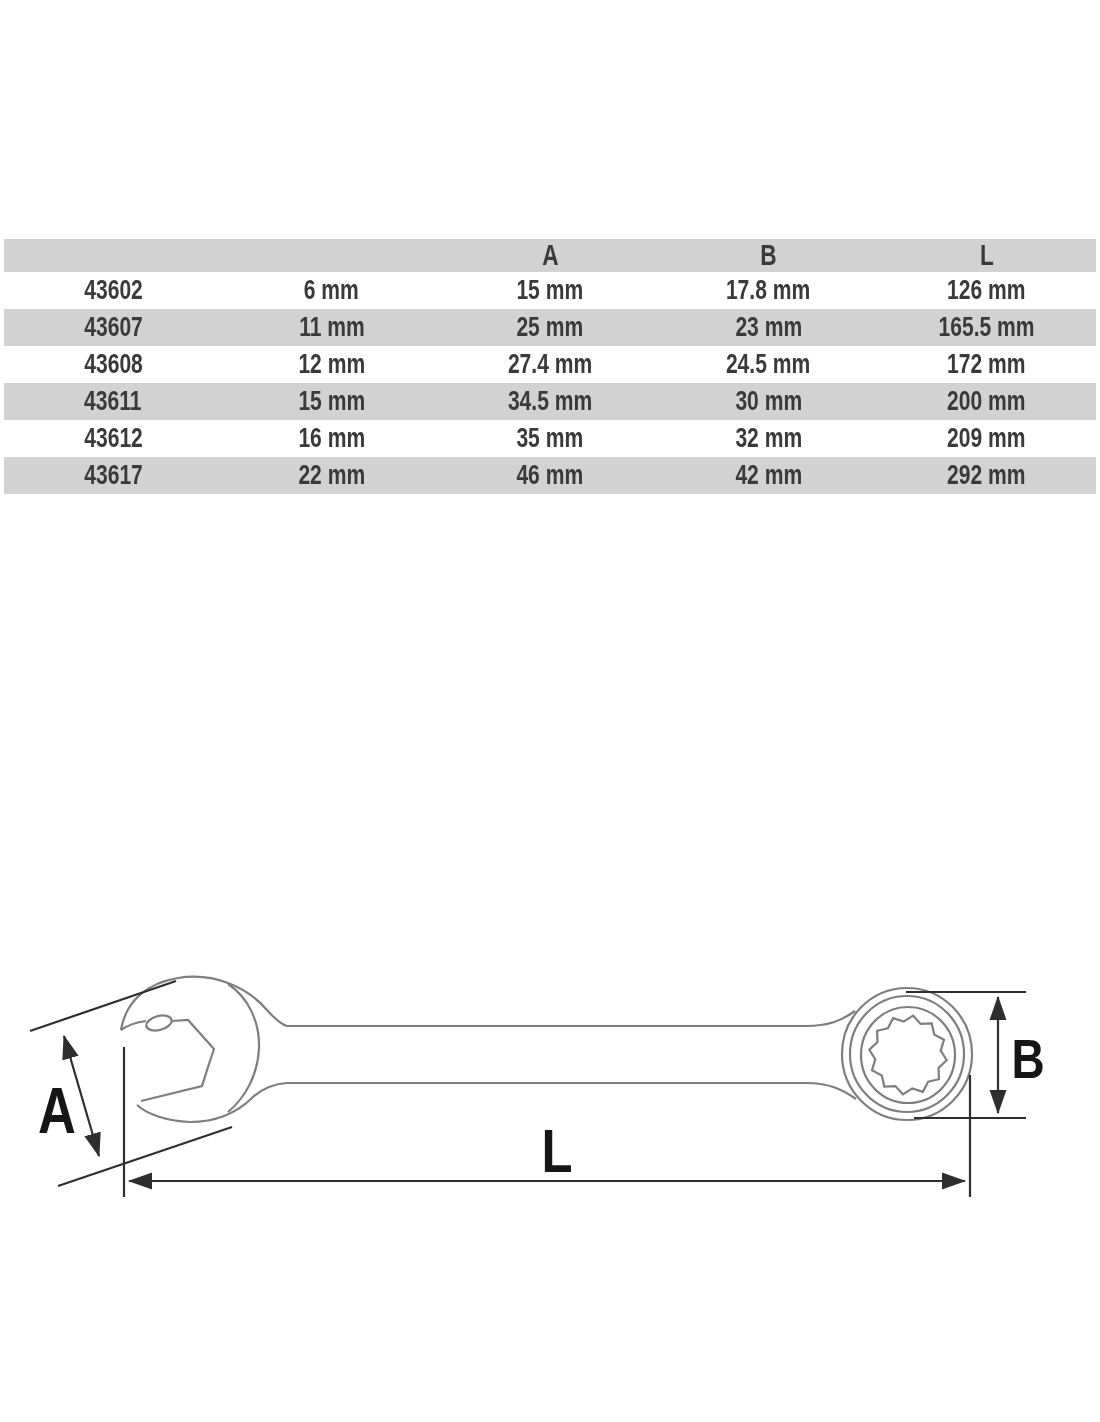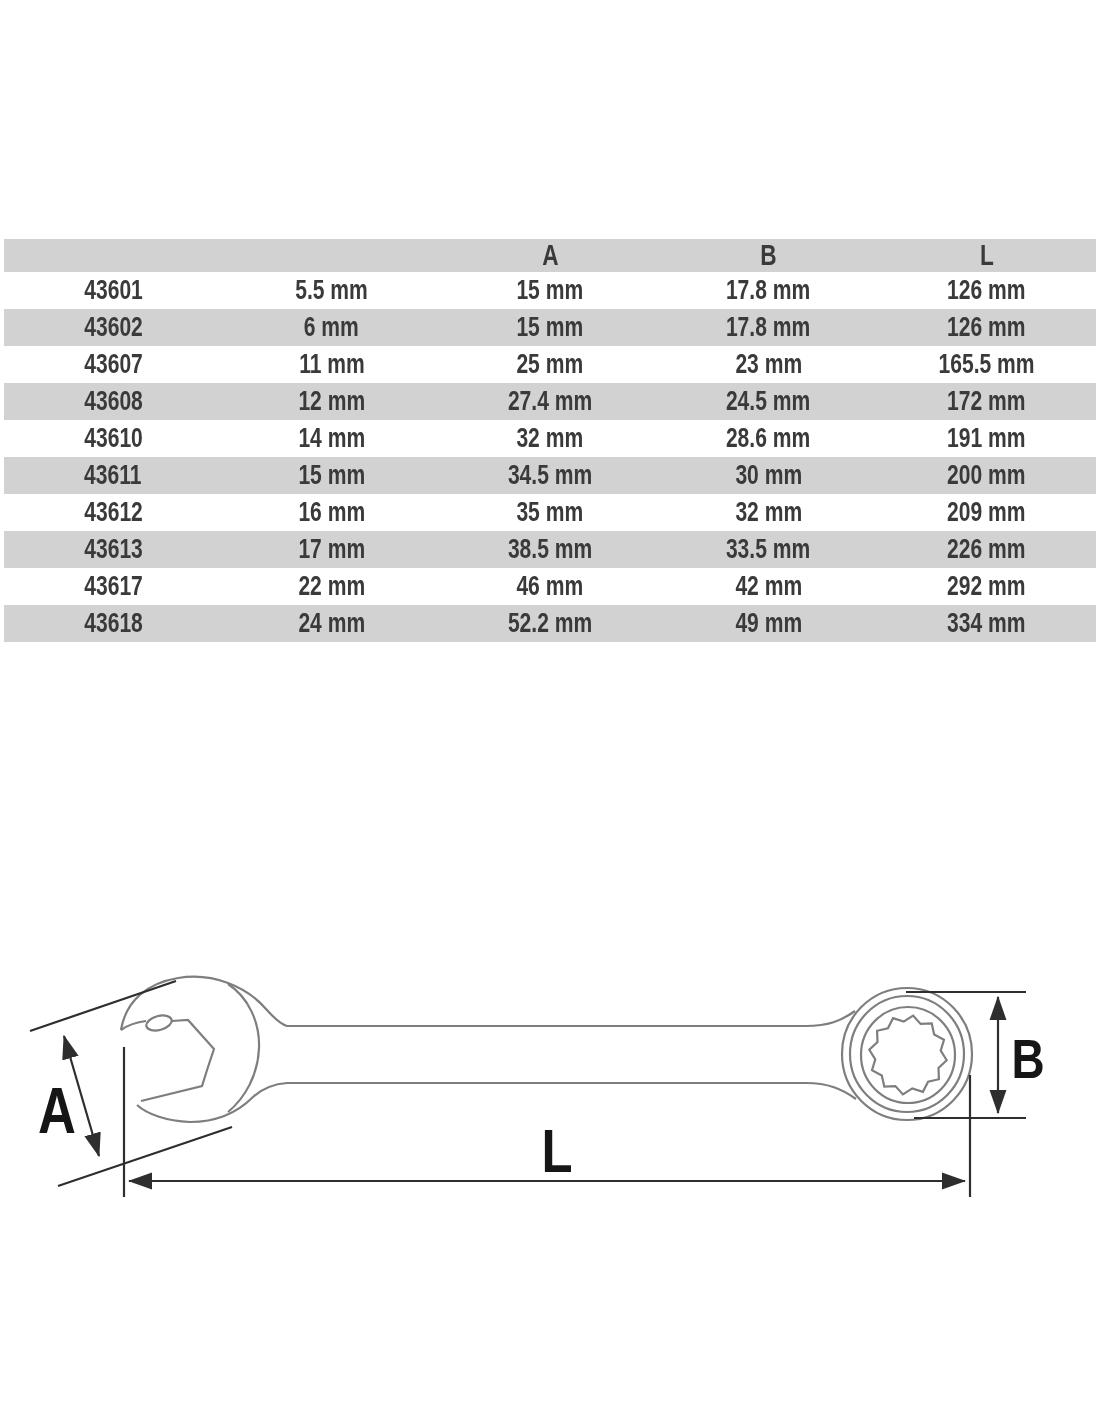--- a/index.html
+++ b/index.html
@@ -58,27 +58,20 @@
       <tr>
         <th><span class="ct"></span></th>
         <th><span class="ct"></span></th>
         <th><span class="ct">A</span></th>
         <th><span class="ct">B</span></th>
         <th><span class="ct">L</span></th>
       </tr>
     </thead>
     <tbody id="spec-body">
         <tr>
-          <td><span class="ct">43601</span></td>
-          <td><span class="ct">5.5 mm</span></td>
-          <td><span class="ct">15 mm</span></td>
-          <td><span class="ct">17.8 mm</span></td>
-          <td><span class="ct">126 mm</span></td>
-        </tr>
-        <tr>
           <td><span class="ct">43602</span></td>
           <td><span class="ct">6 mm</span></td>
           <td><span class="ct">15 mm</span></td>
           <td><span class="ct">17.8 mm</span></td>
           <td><span class="ct">126 mm</span></td>
         </tr>
         <tr>
           <td><span class="ct">43607</span></td>
           <td><span class="ct">11 mm</span></td>
           <td><span class="ct">25 mm</span></td>
@@ -86,60 +79,39 @@
           <td><span class="ct">165.5 mm</span></td>
         </tr>
         <tr>
           <td><span class="ct">43608</span></td>
           <td><span class="ct">12 mm</span></td>
           <td><span class="ct">27.4 mm</span></td>
           <td><span class="ct">24.5 mm</span></td>
           <td><span class="ct">172 mm</span></td>
         </tr>
         <tr>
-          <td><span class="ct">43610</span></td>
-          <td><span class="ct">14 mm</span></td>
-          <td><span class="ct">32 mm</span></td>
-          <td><span class="ct">28.6 mm</span></td>
-          <td><span class="ct">191 mm</span></td>
-        </tr>
-        <tr>
           <td><span class="ct">43611</span></td>
           <td><span class="ct">15 mm</span></td>
           <td><span class="ct">34.5 mm</span></td>
           <td><span class="ct">30 mm</span></td>
           <td><span class="ct">200 mm</span></td>
         </tr>
         <tr>
           <td><span class="ct">43612</span></td>
           <td><span class="ct">16 mm</span></td>
           <td><span class="ct">35 mm</span></td>
           <td><span class="ct">32 mm</span></td>
           <td><span class="ct">209 mm</span></td>
         </tr>
         <tr>
-          <td><span class="ct">43613</span></td>
-          <td><span class="ct">17 mm</span></td>
-          <td><span class="ct">38.5 mm</span></td>
-          <td><span class="ct">33.5 mm</span></td>
-          <td><span class="ct">226 mm</span></td>
-        </tr>
-        <tr>
           <td><span class="ct">43617</span></td>
           <td><span class="ct">22 mm</span></td>
           <td><span class="ct">46 mm</span></td>
           <td><span class="ct">42 mm</span></td>
           <td><span class="ct">292 mm</span></td>
-        </tr>
-        <tr>
-          <td><span class="ct">43618</span></td>
-          <td><span class="ct">24 mm</span></td>
-          <td><span class="ct">52.2 mm</span></td>
-          <td><span class="ct">49 mm</span></td>
-          <td><span class="ct">334 mm</span></td>
         </tr>
       </tbody>
   </table>
 
   <svg class="diagram" width="1100" height="1422" viewBox="0 0 1100 1422">
     <defs>
       <marker id="arr" viewBox="0 0 10 7" refX="9.5" refY="3.5" markerWidth="11" markerHeight="8" orient="auto-start-reverse">
         <path id="arr-path" d="M0,0 L10,3.5 L0,7 Z" fill="#2e2e2e"></path>
       </marker>
     </defs>

